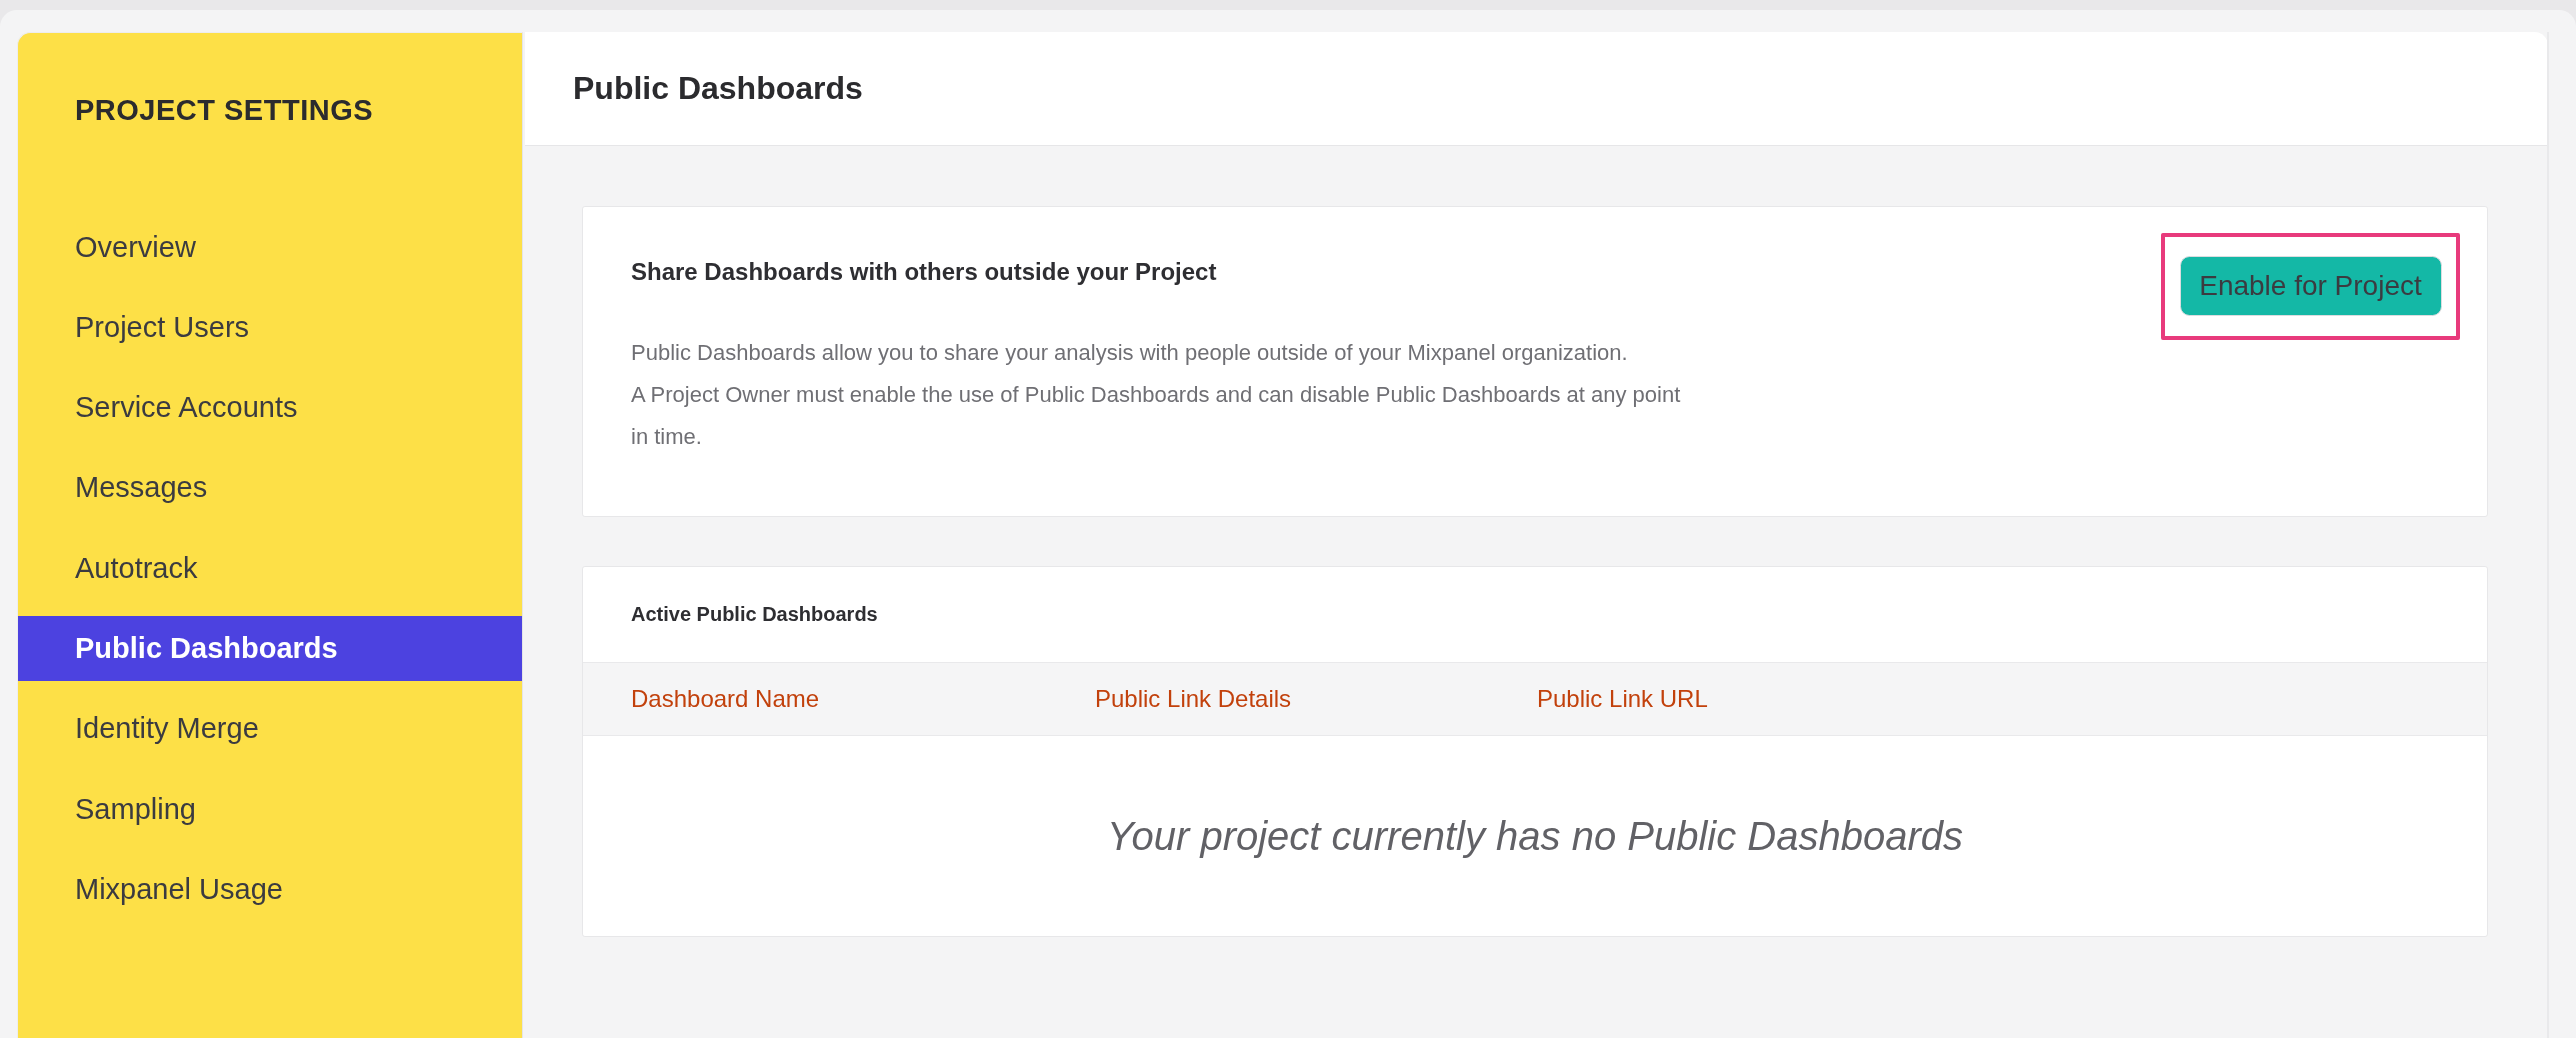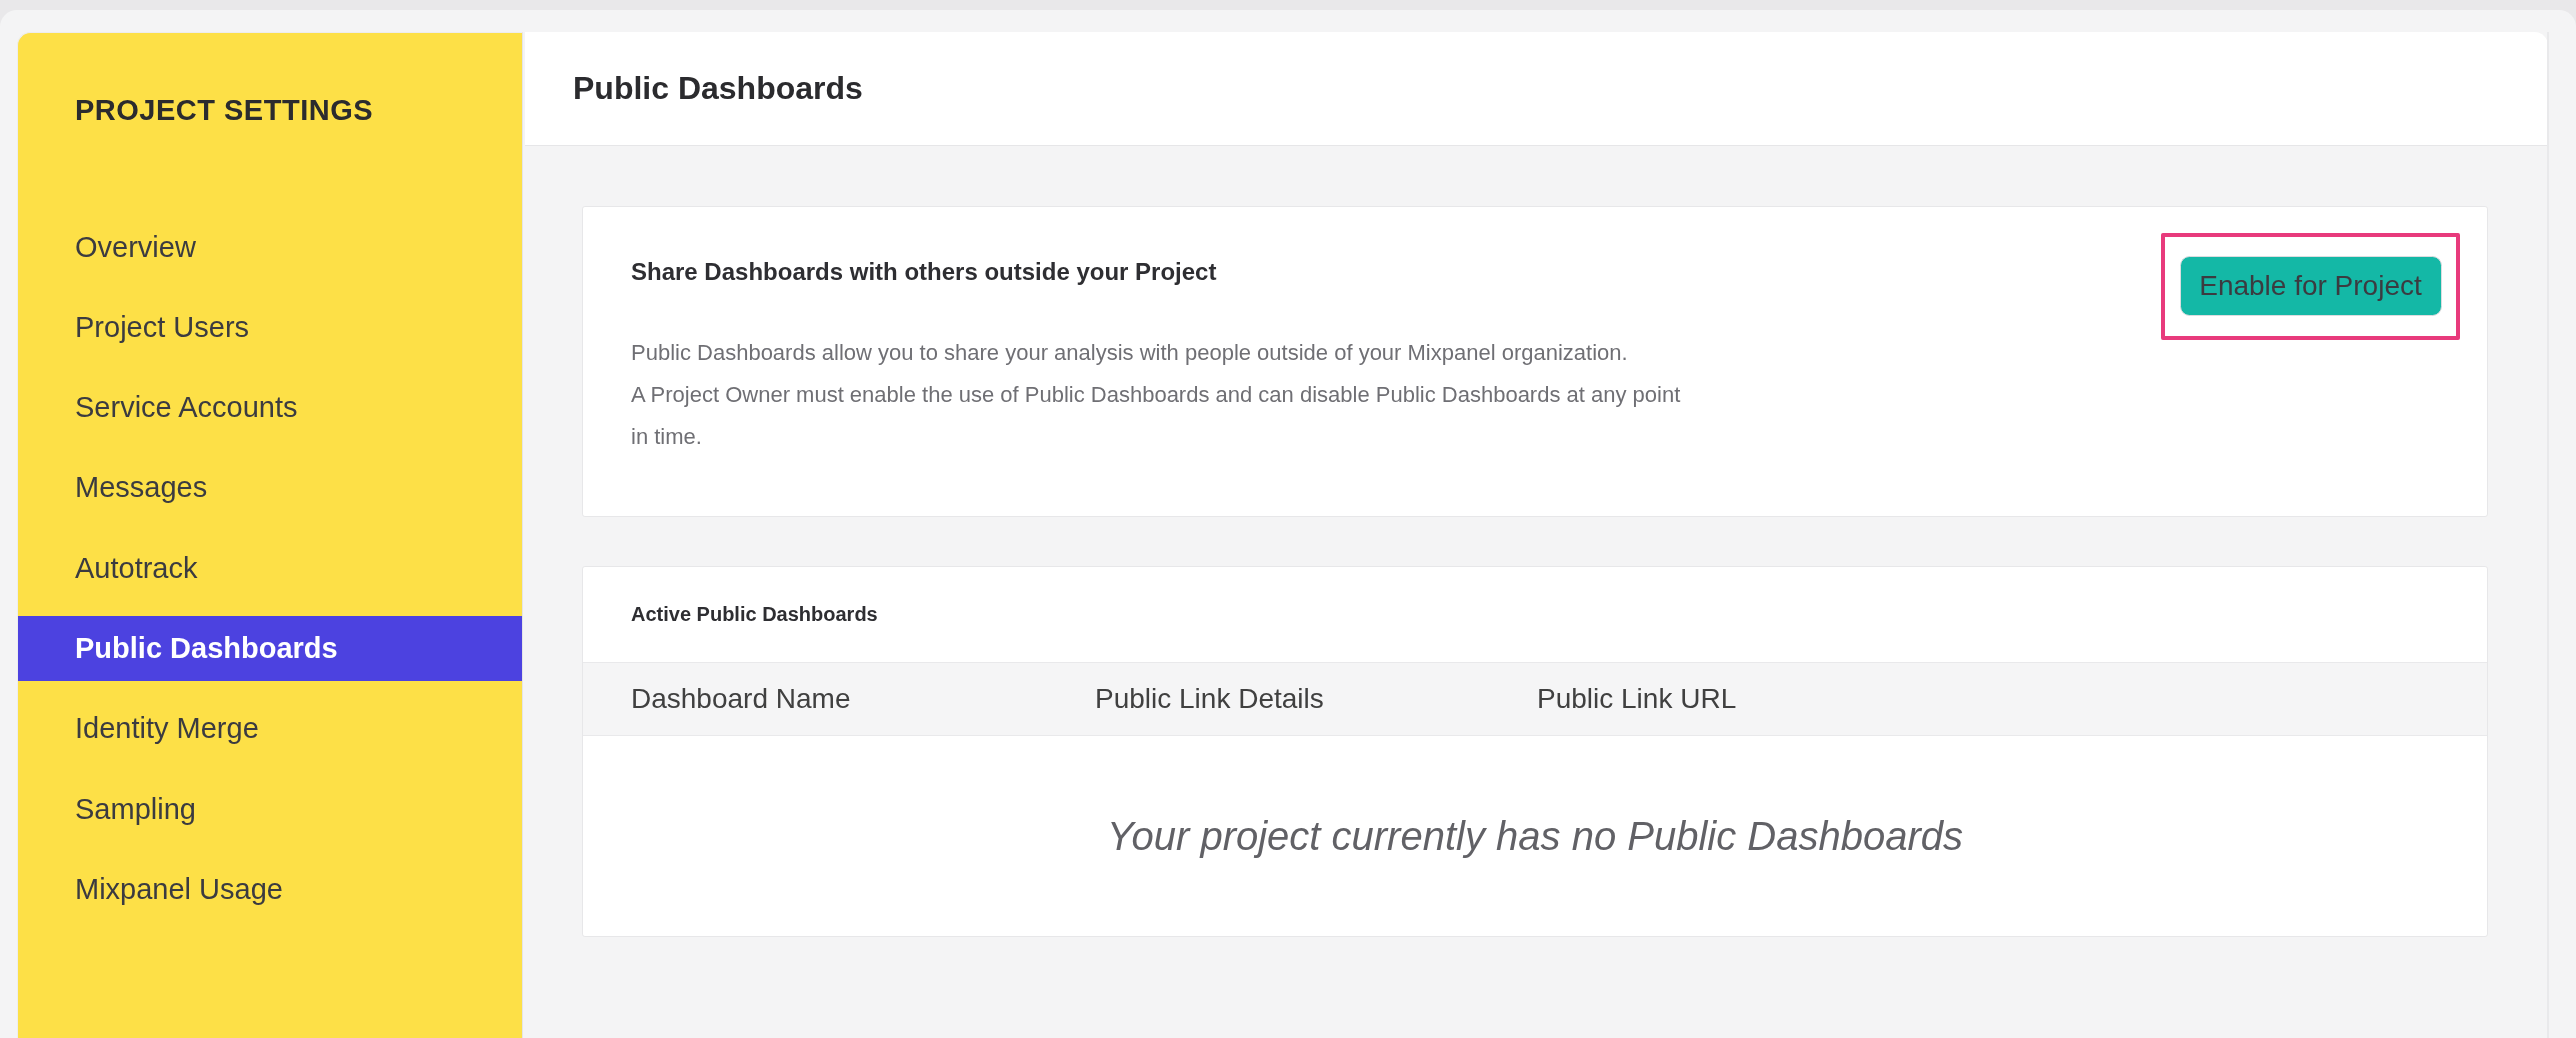--- a/index.html
+++ b/index.html
@@ -105,21 +105,21 @@
     box-sizing:border-box;
   }
   .table-head{
     position:absolute;top:95px;left:0;right:0;height:74px;
     background:#f5f5f6;
     border-top:1.9px solid #e9e9eb;border-bottom:1.9px solid #e9e9eb;
     display:flex;align-items:center;
     box-sizing:border-box;padding-left:48px;
   }
   .th{
-    font-size:28px;font-weight:500;color:#404040;
+    font-size:24px;font-weight:500;color:#c2410c;
   }
   .th-1{width:464px;}
   .th-2{width:414px;}
   .th-3{flex:1;margin-left:28px;}
   .table-empty{
     position:absolute;top:170px;left:0;right:0;bottom:0;
     display:flex;align-items:center;justify-content:center;
   }
   .empty-text{
     font-size:40px;font-style:italic;color:#616166;

